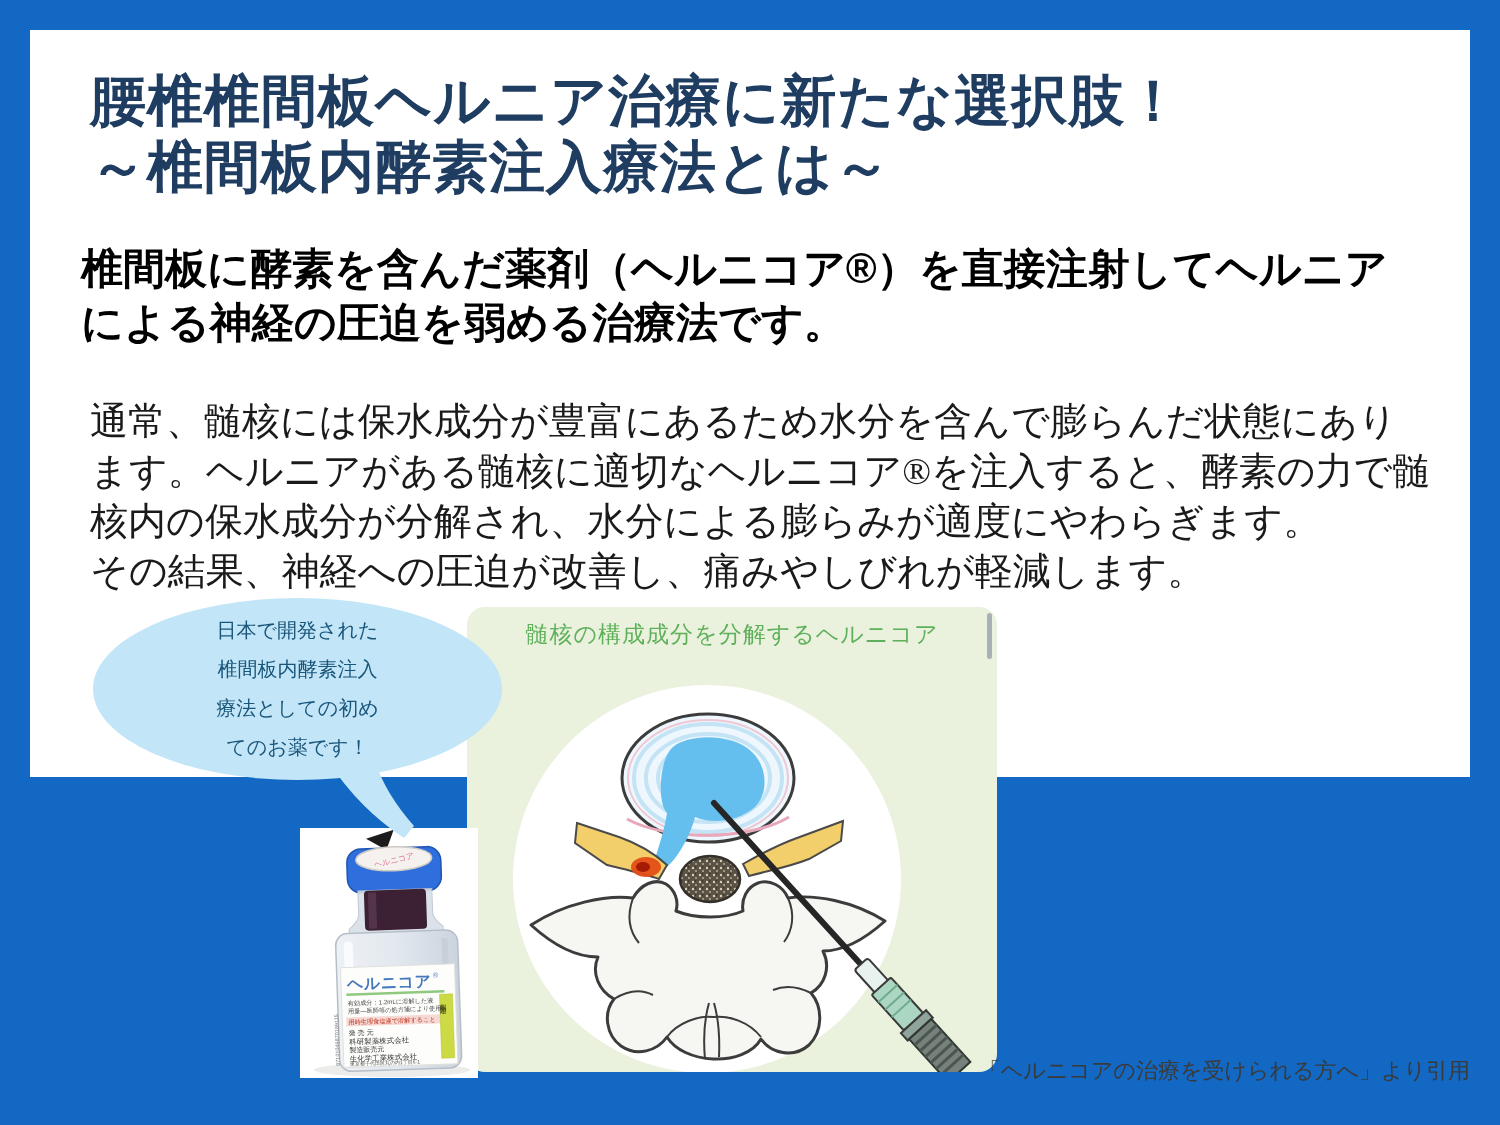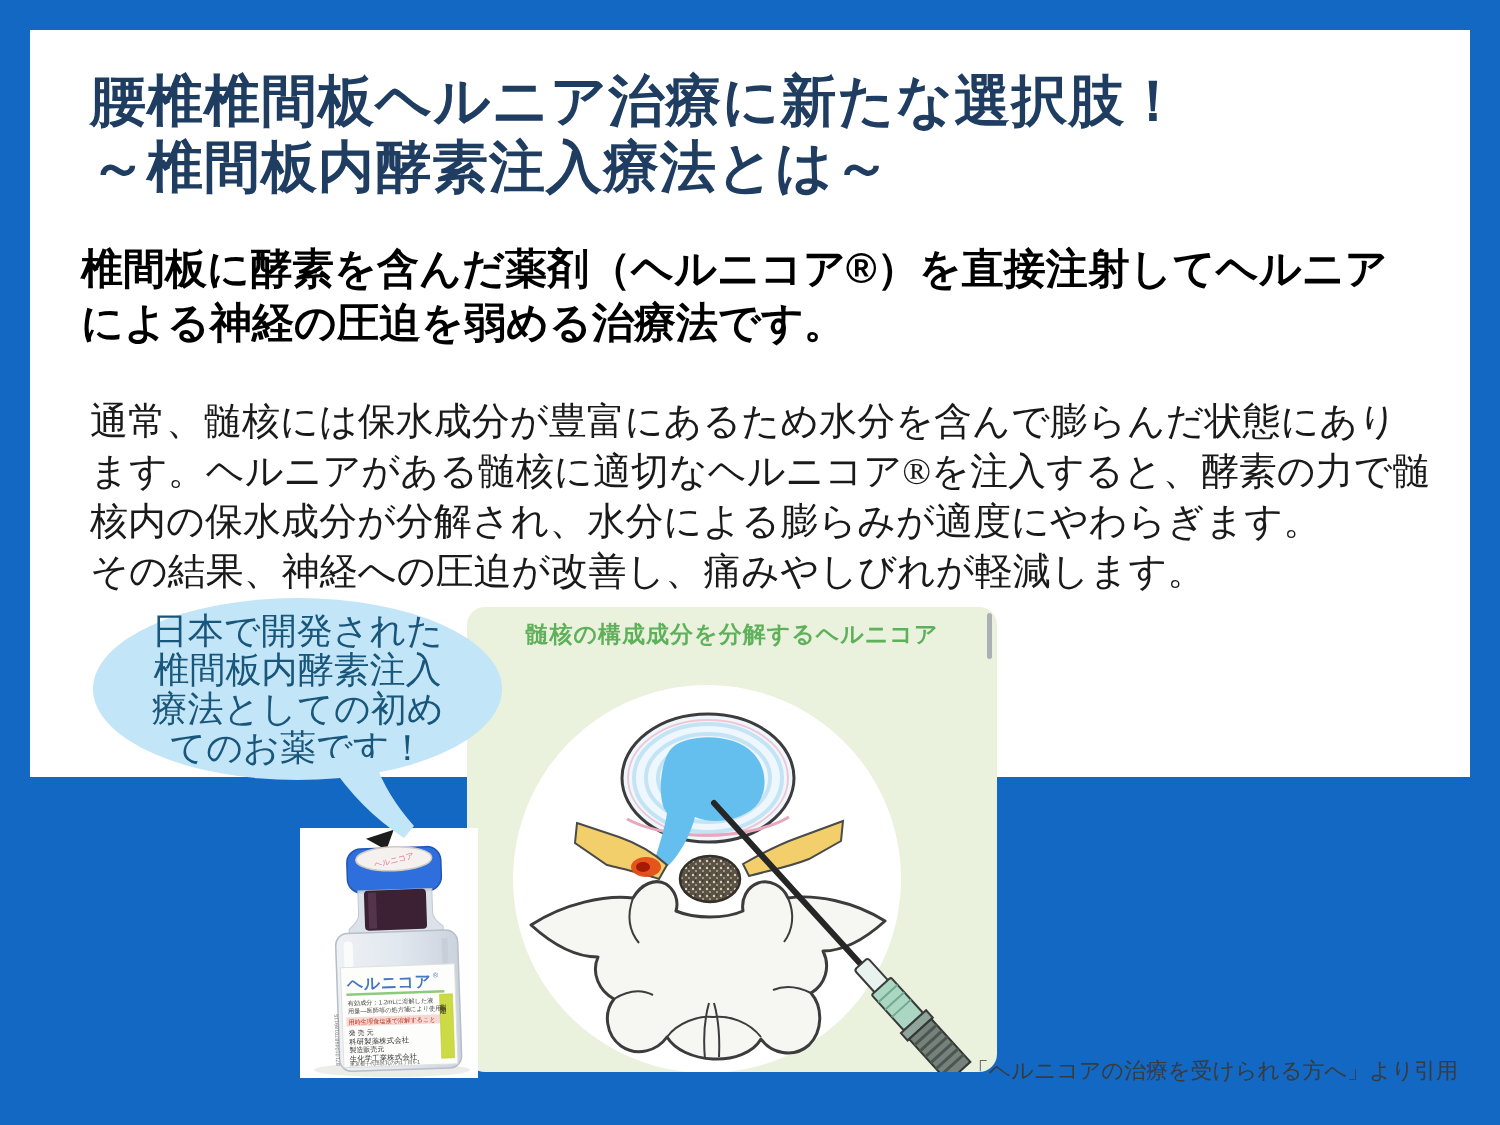--- a/index.html
+++ b/index.html
@@ -33,45 +33,45 @@
     position:absolute; left:60px; top:366px; width:1350px;
     font-size:38px; line-height:50px; font-weight:normal; color:var(--body-text);font-family:Liberation Serif, serif;
   }
   .bubble{
     position:absolute; left:63px; top:568px; width:409px; height:182px;
     background:var(--bubble-fill); border-radius:50%;
     display:flex; align-items:center; justify-content:center; text-align:center;
     z-index:5;
   }
   .bubble-text{
-    font-size:36px; line-height:39px; color:var(--bubble-text); font-weight:normal;
+    font-size:20px; line-height:39px; color:var(--bubble-text); font-weight:normal;
   }
   .bubble-tail{
     position:absolute; left:270px; top:728px; width:130px; height:92px; z-index:5;
   }
   .vial-photo{
     position:absolute; left:270px; top:798px; width:178px; height:250px;
     background:#FFFFFF; z-index:3;
   }
   .panel{
     position:absolute; left:437px; top:577px; width:530px; height:465px;
     background:var(--panel-bg); border-radius:18px; overflow:hidden; z-index:1;
   }
   .panel-title{
     position:absolute; left:0; top:12px; width:100%; text-align:center;
-    font-size:23px; font-weight:bold; color:var(--panel-title); letter-spacing:1px;
+    font-size:23px; font-weight:normal; color:var(--panel-title); letter-spacing:1px;
     z-index:4;
   }
   .diagram-svg{position:absolute; left:0; top:0; width:530px; height:465px;}
   .scroll-thumb{
     position:absolute; right:5px; top:6px; width:5px; height:46px;
     background:#A9B0B6; border-radius:3px; z-index:6;
   }
   .caption{
-    position:absolute; right:12px; top:1026px;
+    position:absolute; right:0; top:1026px;
     font-size:22px; color:var(--caption); z-index:2;
   }
   svg text{font-family:"Liberation Sans","DejaVu Sans",sans-serif;}
   .strip-vertical{writing-mode:vertical-rl;}
 </style>
 </head>
 <body>
 
 <div class="content">
 

